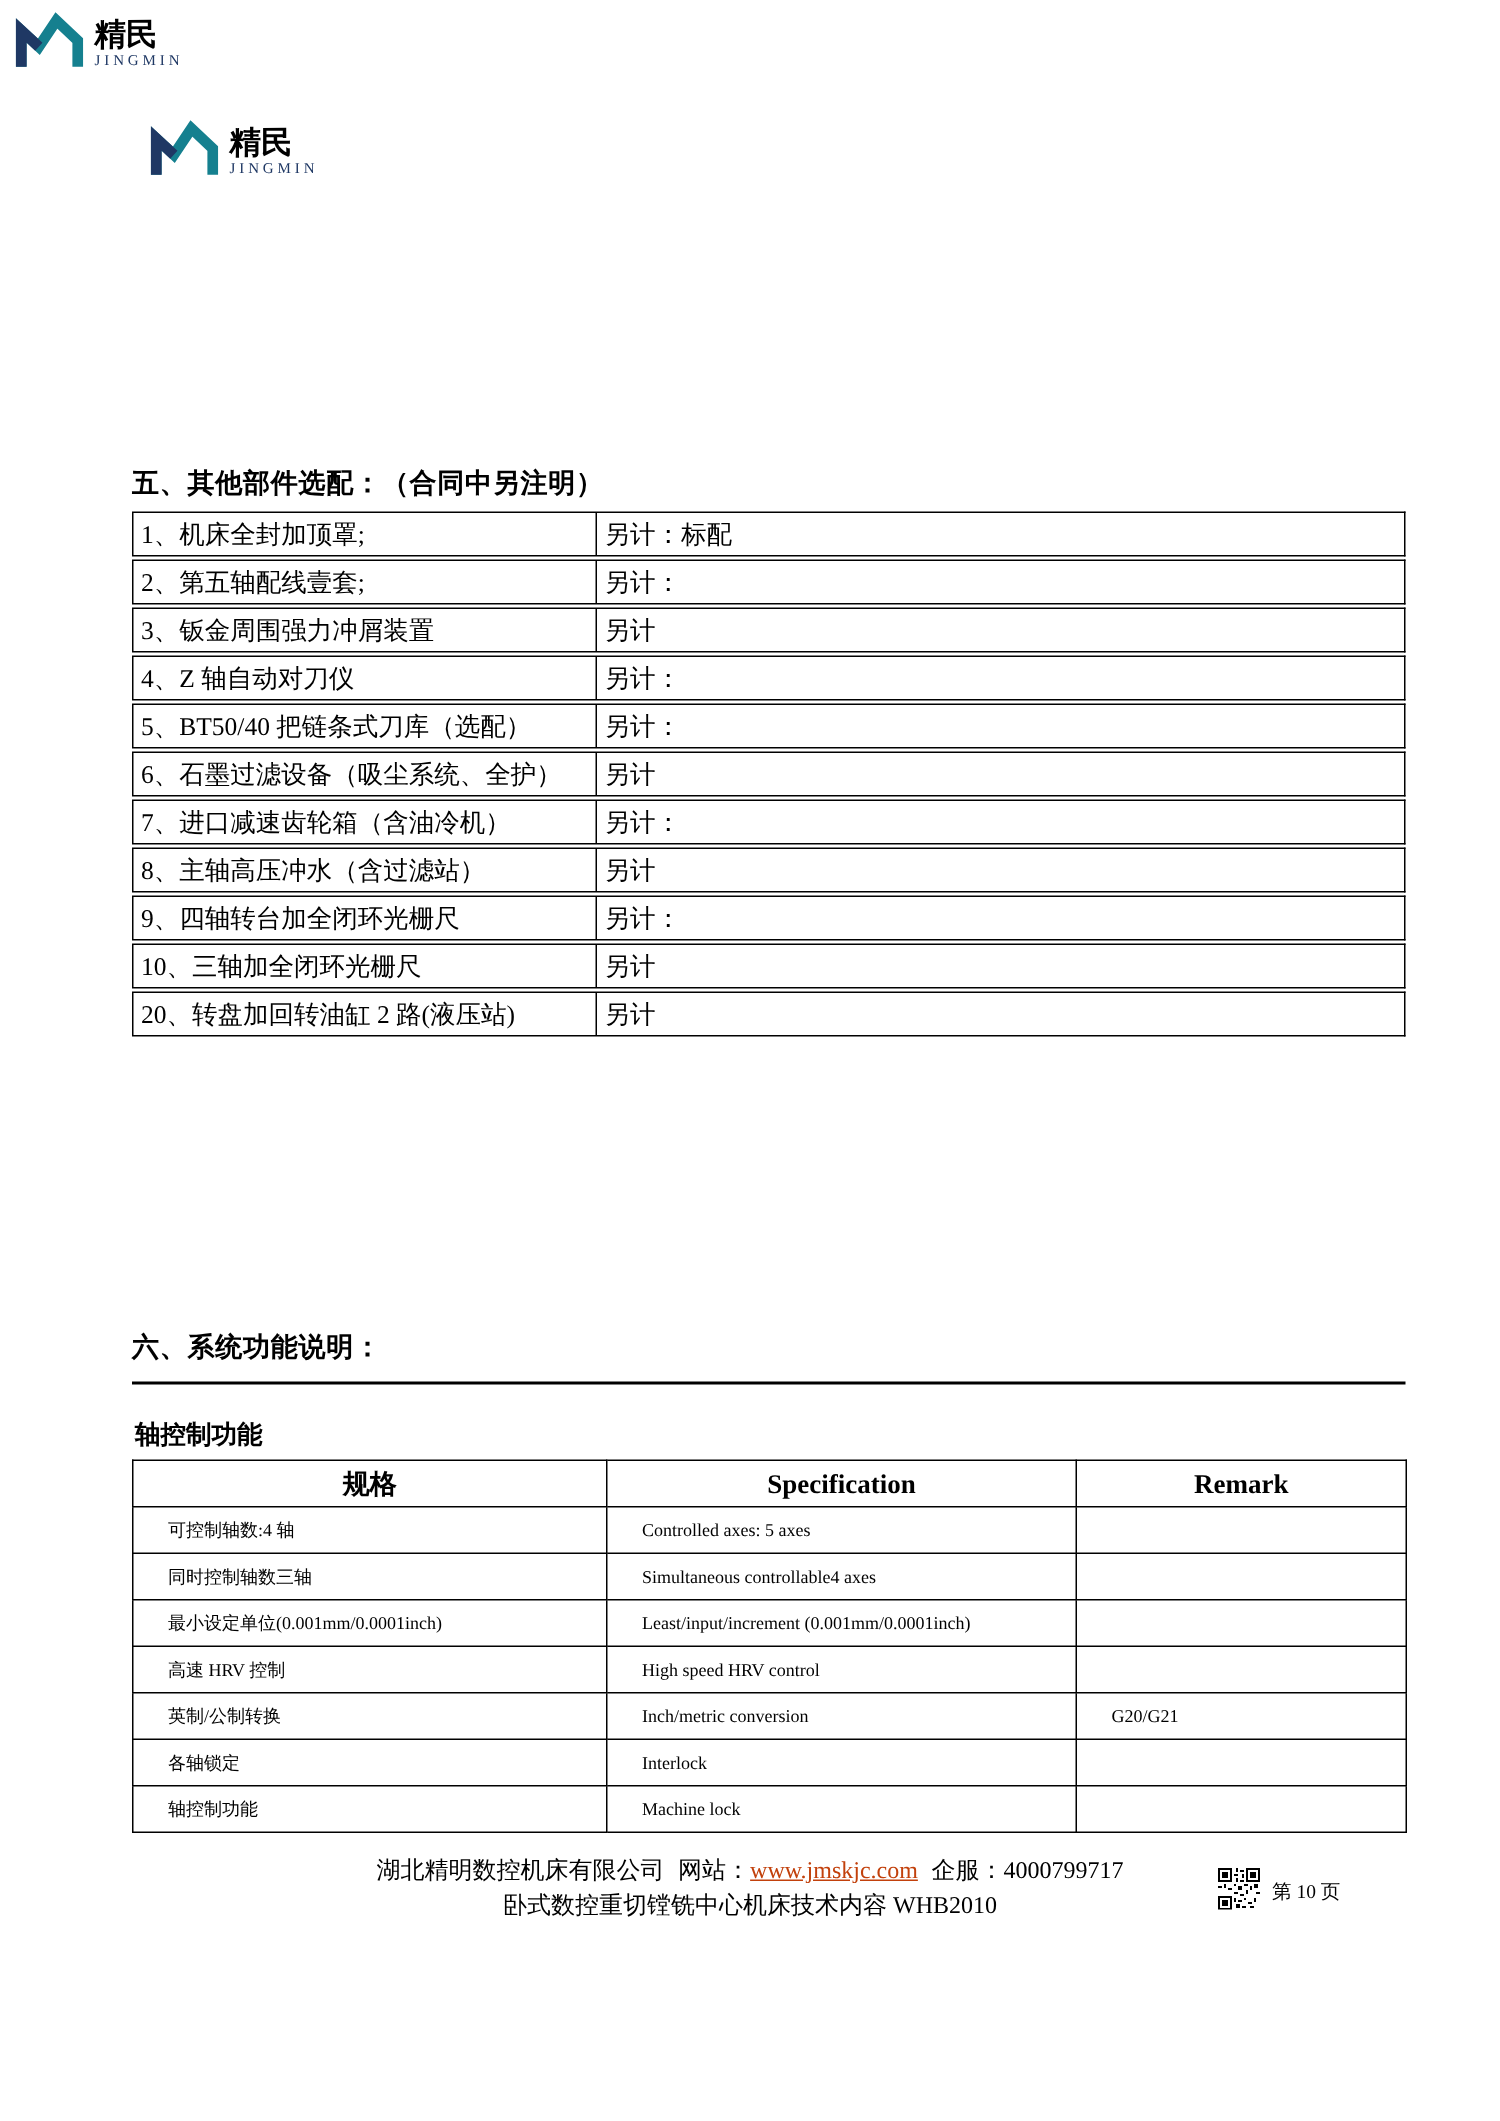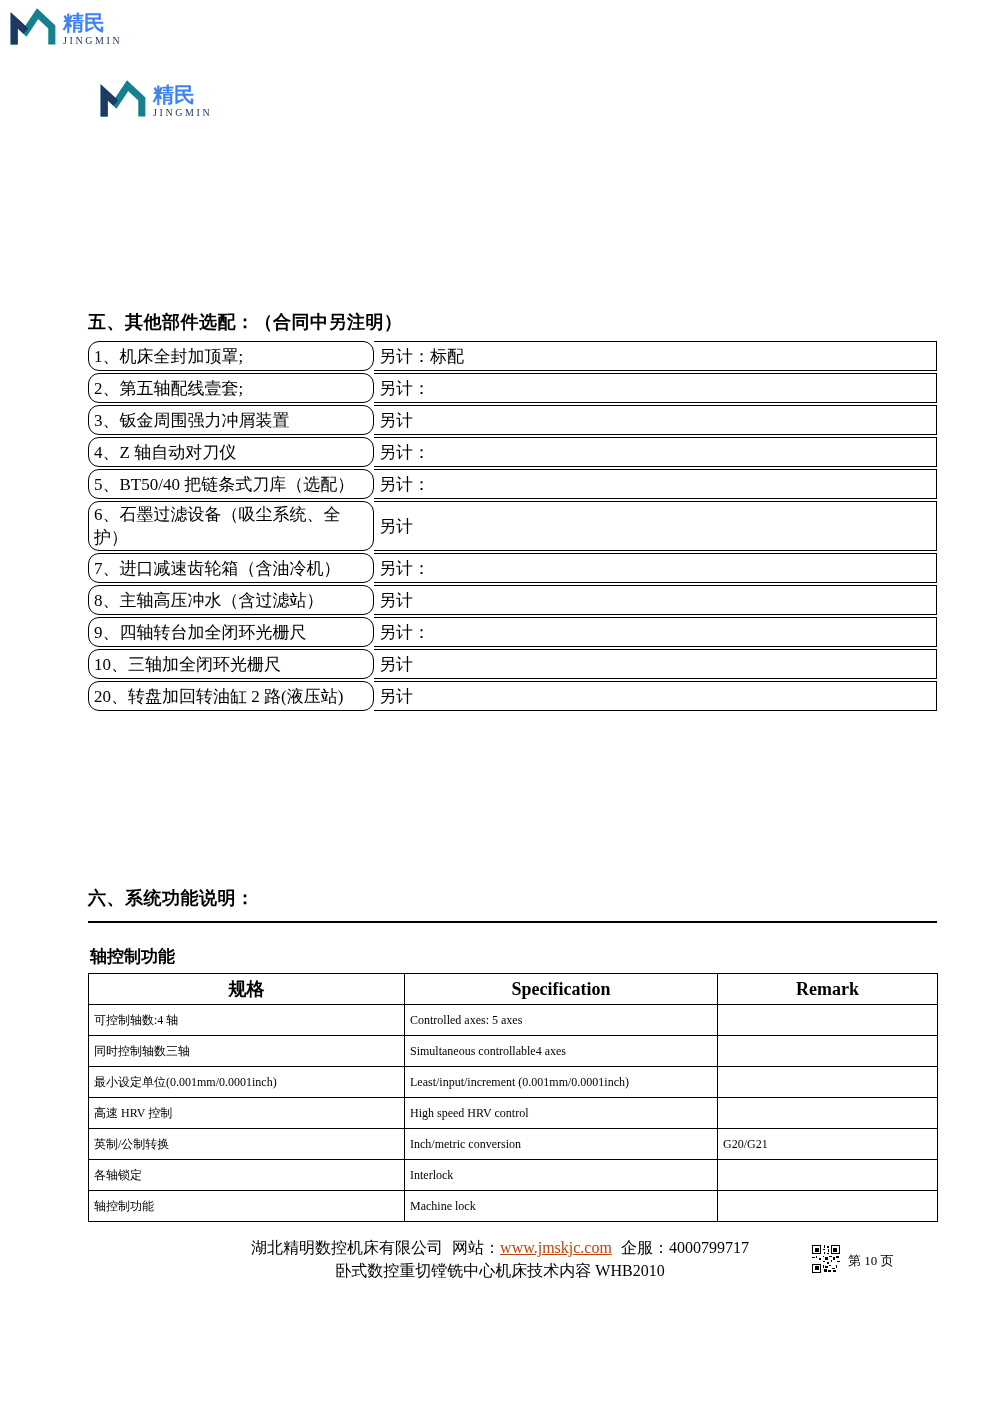--- a/index.html
+++ b/index.html
@@ -10,38 +10,38 @@
     color:#000;
   }
   .page { position:relative; width:1000px; height:1414px; background:#fff; overflow:hidden; }
 
   
   .logo { position:absolute; display:flex; align-items:center; gap:7px; }
   .logo-a { left:10px; top:6px; }
   .logo-b { left:100px; top:78px; }
   .logo-text { display:flex; flex-direction:column; justify-content:center; }
   .logo-cn { font-family:"Liberation Sans","DejaVu Sans",sans-serif; font-weight:bold;
-             font-size:21px; color:#3b82f6; line-height:1.1; }
+             font-size:21px; color:#000000; line-height:1.1; }
   .logo-en { font-family:Liberation Serif, serif; font-size:10px;
              color:#1f3864; letter-spacing:2.6px; line-height:1.2;text-align:center; }
 
   
   .sec5 { position:absolute; left:88px; top:310px; width:849px; }
   .sec-title { font-size:18px; font-weight:bold; margin-bottom:5px; letter-spacing:0.5px; }
   table.opt { width:100%; border-collapse:separate; border-spacing:0 2px; table-layout:fixed; }
   table.opt td { border:1px solid #000; height:30px; font-size:17px; padding:1px 5px; vertical-align:middle; }
-  table.opt td.c1 { width:286px;border-radius:11px; }
+  table.opt td.c1 { width:310px; }
   table.opt td.c2 { border-left:none; }
 
   
   .sec6 { position:absolute; left:88px; top:886px; width:849px; }
   .rule { border-top:2px solid #000; margin-top:11px; }
   .sub { font-weight:bold; font-size:17px; padding:3px 2px 5px 2px;margin-top:19px; }
   table.func { width:100%; border-collapse:collapse; table-layout:fixed; }
-  table.func th, table.func td { border:1px solid #000; padding:2px 5px; line-height:24px; vertical-align:middle; }
+  table.func th, table.func td { border:1px solid #000; padding:2px 23px; line-height:24px; vertical-align:middle; }
   table.func th { font-weight:bold; text-align:center; font-size:18px; height:31px; }
   table.func td { font-size:12px; height:31px; }
   table.func col.fc1 { width:316px; }
   table.func col.fc2 { width:313px; }
   table.func col.fc3 { width:220px; }
 
   
   .footer { position:absolute; left:0; top:1236px; width:1000px; text-align:center;
             font-size:16px; line-height:23px; }
   .footer .seg { margin-left:9px; }

